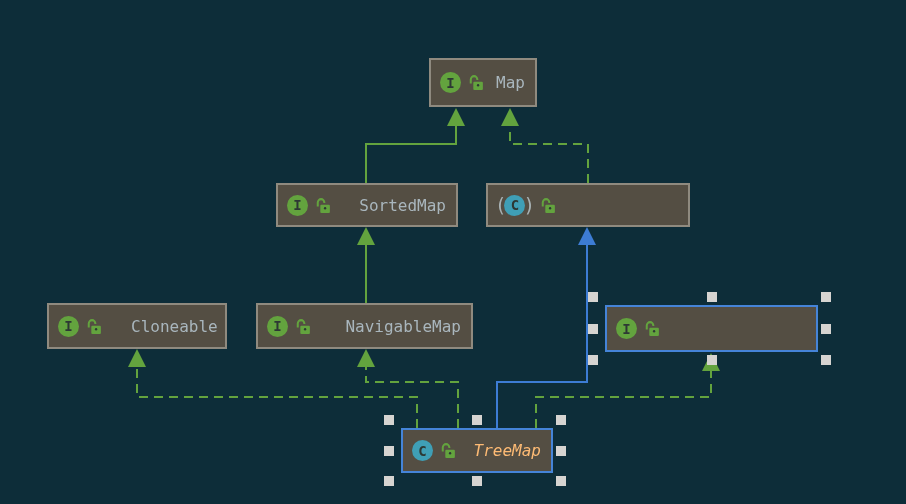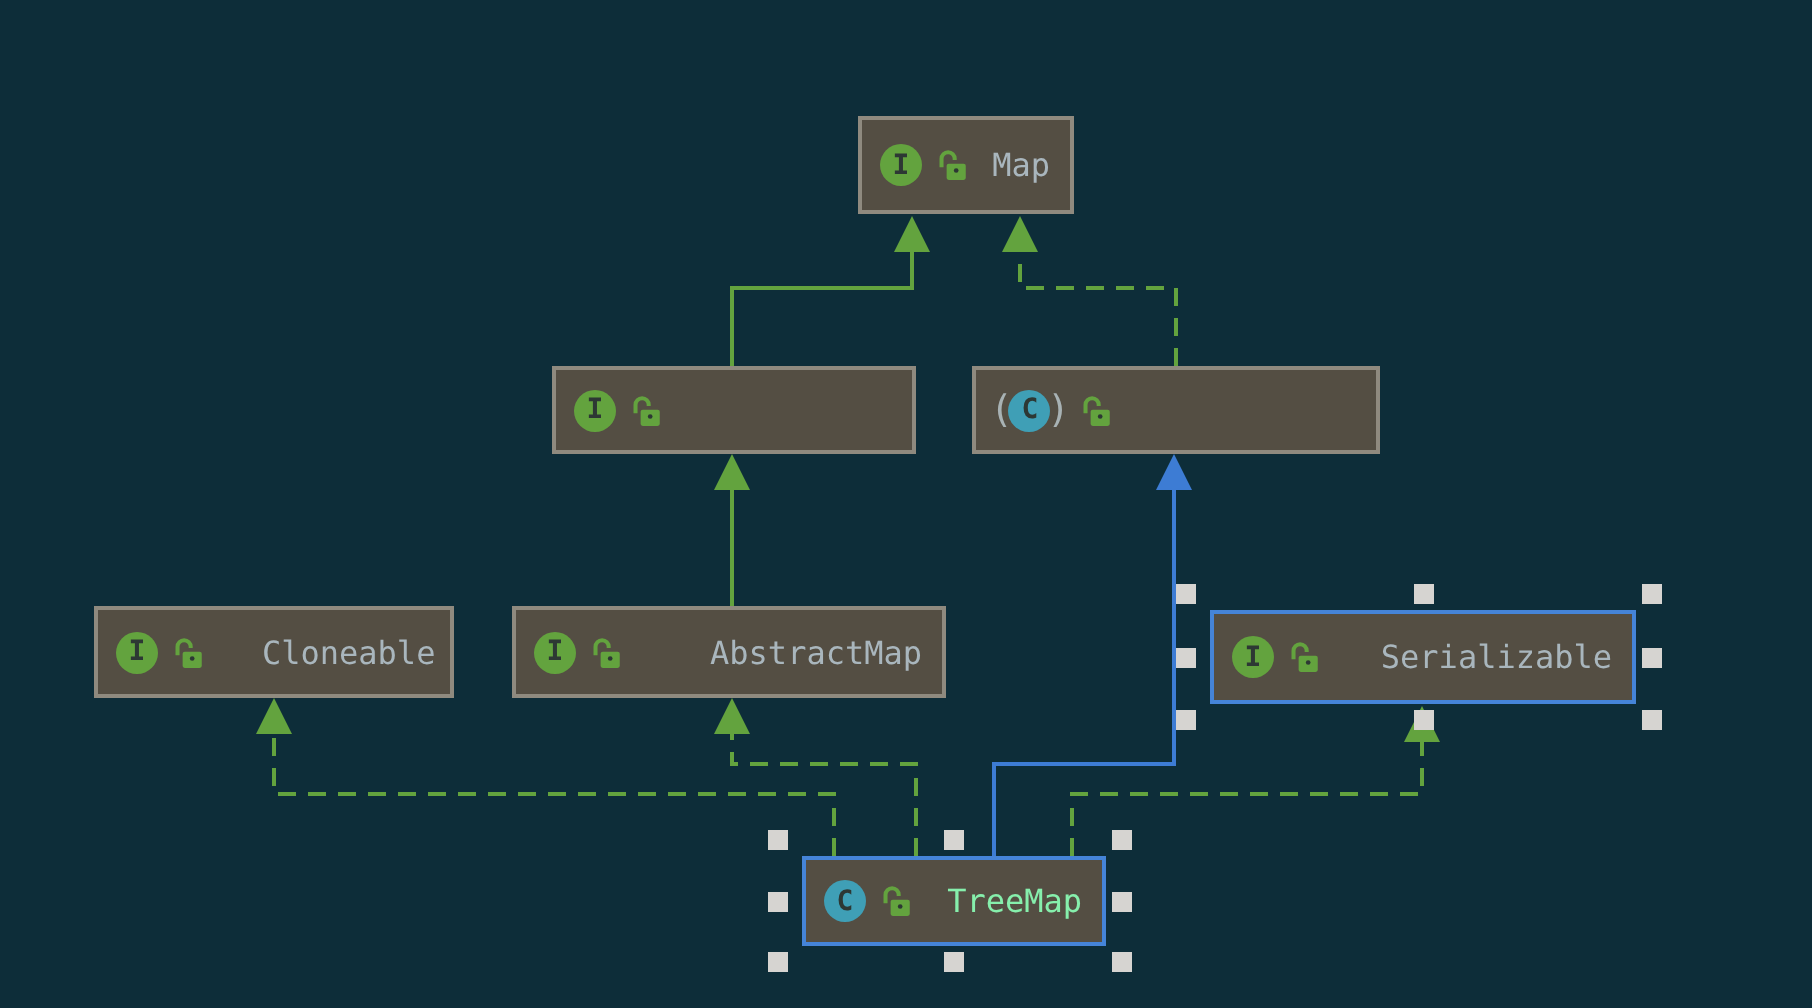--- a/index.html
+++ b/index.html
@@ -49,20 +49,21 @@
     </div>
     <div class="node" style="left: 276px; top: 183px; width: 182px; height: 44px; background: rgb(84, 78, 67); border: 2px solid rgb(143, 138, 127);">
       <span class="iconwrap">
         <span class="type-circle" style="background: rgb(99, 163, 62); color: rgb(45, 56, 52);">I</span>
         <svg width="17" height="17" viewBox="0 0 16 16" class="padlock">
           <path d="M2.6 9 V5.1 a3.1 3.1 0 0 1 6.2 0 V5.6" fill="none" stroke="#63a33e" stroke-width="1.9"></path>
           <rect x="5" y="7.4" width="9" height="7.6" rx="1" fill="#63a33e"></rect>
           <circle cx="9.5" cy="10.6" r="1.1" fill="#2d3834"></circle>
         </svg>
       </span>
+      <span class="label" style="color: rgb(169, 182, 189);">SortedMap</span>
     </div>
     <div class="node" style="left: 486px; top: 183px; width: 204px; height: 44px; background: rgb(84, 78, 67); border: 2px solid rgb(143, 138, 127);">
       <span class="iconwrap">
         <span class="paren" style="color: rgb(168, 178, 180);">(</span>
         <span class="type-circle" style="background: rgb(63, 159, 182); color: rgb(45, 56, 52);">C</span>
         <span class="paren" style="color: rgb(168, 178, 180);">)</span>
         <svg width="17" height="17" viewBox="0 0 16 16" class="padlock">
           <path d="M2.6 9 V5.1 a3.1 3.1 0 0 1 6.2 0 V5.6" fill="none" stroke="#63a33e" stroke-width="1.9"></path>
           <rect x="5" y="7.4" width="9" height="7.6" rx="1" fill="#63a33e"></rect>
           <circle cx="9.5" cy="10.6" r="1.1" fill="#2d3834"></circle>
@@ -82,51 +83,50 @@
     </div>
     <div class="node" style="left: 256px; top: 303px; width: 217px; height: 46px; background: rgb(84, 78, 67); border: 2px solid rgb(143, 138, 127);">
       <span class="iconwrap">
         <span class="type-circle" style="background: rgb(99, 163, 62); color: rgb(45, 56, 52);">I</span>
         <svg width="17" height="17" viewBox="0 0 16 16" class="padlock">
           <path d="M2.6 9 V5.1 a3.1 3.1 0 0 1 6.2 0 V5.6" fill="none" stroke="#63a33e" stroke-width="1.9"></path>
           <rect x="5" y="7.4" width="9" height="7.6" rx="1" fill="#63a33e"></rect>
           <circle cx="9.5" cy="10.6" r="1.1" fill="#2d3834"></circle>
         </svg>
       </span>
-      <span class="label" style="color: rgb(169, 182, 189);">AbstractMap</span>
+      <span class="label" style="color: rgb(169, 182, 189);">NavigableMap</span>
     </div>
     <div class="node" style="left: 605px; top: 305px; width: 213px; height: 47px; background: rgb(84, 78, 67); border: 2px solid rgb(69, 132, 216);">
       <span class="iconwrap">
         <span class="type-circle" style="background: rgb(99, 163, 62); color: rgb(45, 56, 52);">I</span>
         <svg width="17" height="17" viewBox="0 0 16 16" class="padlock">
           <path d="M2.6 9 V5.1 a3.1 3.1 0 0 1 6.2 0 V5.6" fill="none" stroke="#63a33e" stroke-width="1.9"></path>
           <rect x="5" y="7.4" width="9" height="7.6" rx="1" fill="#63a33e"></rect>
           <circle cx="9.5" cy="10.6" r="1.1" fill="#2d3834"></circle>
         </svg>
       </span>
-      <span class="label" style="color: rgb(169, 182, 189);">Serializable</span>
     </div>
     <div class="handle" style="left: 588px; top: 292px; width: 10px; height: 10px; background: rgb(214, 212, 209);"></div>
     <div class="handle" style="left: 588px; top: 323.5px; width: 10px; height: 10px; background: rgb(214, 212, 209);"></div>
     <div class="handle" style="left: 588px; top: 355px; width: 10px; height: 10px; background: rgb(214, 212, 209);"></div>
     <div class="handle" style="left: 706.5px; top: 292px; width: 10px; height: 10px; background: rgb(214, 212, 209);"></div>
     <div class="handle" style="left: 706.5px; top: 355px; width: 10px; height: 10px; background: rgb(214, 212, 209);"></div>
     <div class="handle" style="left: 821px; top: 292px; width: 10px; height: 10px; background: rgb(214, 212, 209);"></div>
     <div class="handle" style="left: 821px; top: 323.5px; width: 10px; height: 10px; background: rgb(214, 212, 209);"></div>
     <div class="handle" style="left: 821px; top: 355px; width: 10px; height: 10px; background: rgb(214, 212, 209);"></div>
     <div class="node" style="left: 401px; top: 428px; width: 152px; height: 45px; background: rgb(84, 78, 67); border: 2px solid rgb(69, 132, 216);">
       <span class="iconwrap">
         <span class="type-circle" style="background: rgb(63, 159, 182); color: rgb(45, 56, 52);">C</span>
         <svg width="17" height="17" viewBox="0 0 16 16" class="padlock">
           <path d="M2.6 9 V5.1 a3.1 3.1 0 0 1 6.2 0 V5.6" fill="none" stroke="#63a33e" stroke-width="1.9"></path>
           <rect x="5" y="7.4" width="9" height="7.6" rx="1" fill="#63a33e"></rect>
           <circle cx="9.5" cy="10.6" r="1.1" fill="#2d3834"></circle>
         </svg>
       </span>
-      <span class="label" style="color: #86efac;">TreeMap</span>
+      <span class="label" style="color: #fdba74; font-style: italic;">TreeMap</span>
     </div>
     <div class="handle" style="left: 384px; top: 415px; width: 10px; height: 10px; background: rgb(214, 212, 209);"></div>
     <div class="handle" style="left: 384px; top: 445.5px; width: 10px; height: 10px; background: rgb(214, 212, 209);"></div>
     <div class="handle" style="left: 384px; top: 476px; width: 10px; height: 10px; background: rgb(214, 212, 209);"></div>
     <div class="handle" style="left: 472px; top: 415px; width: 10px; height: 10px; background: rgb(214, 212, 209);"></div>
     <div class="handle" style="left: 472px; top: 476px; width: 10px; height: 10px; background: rgb(214, 212, 209);"></div>
     <div class="handle" style="left: 556px; top: 415px; width: 10px; height: 10px; background: rgb(214, 212, 209);"></div>
     <div class="handle" style="left: 556px; top: 445.5px; width: 10px; height: 10px; background: rgb(214, 212, 209);"></div>
     <div class="handle" style="left: 556px; top: 476px; width: 10px; height: 10px; background: rgb(214, 212, 209);"></div>
   </div>

